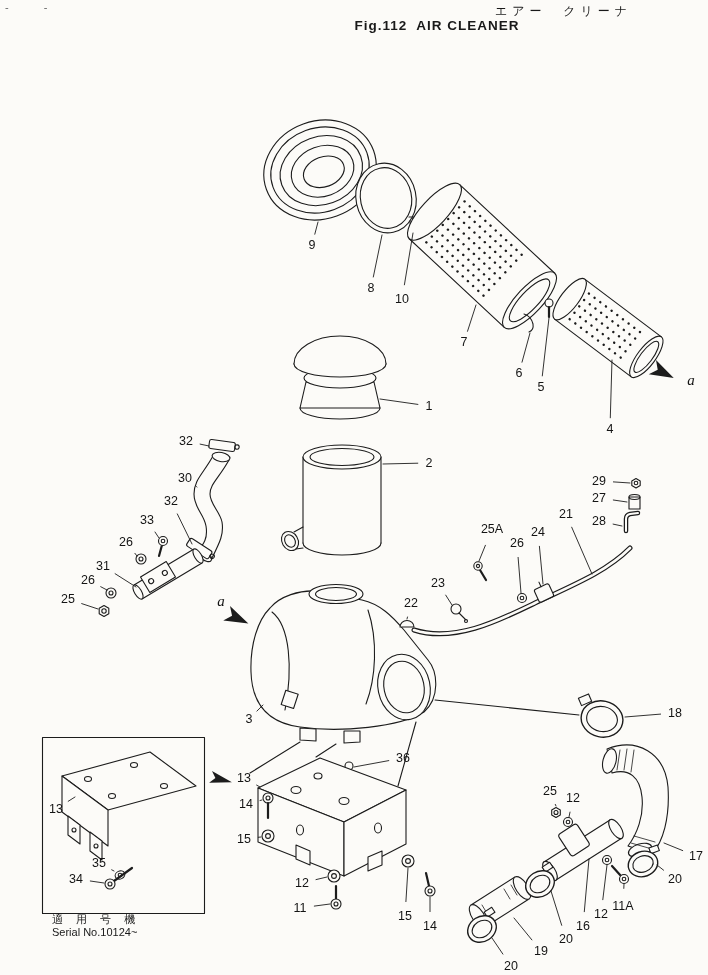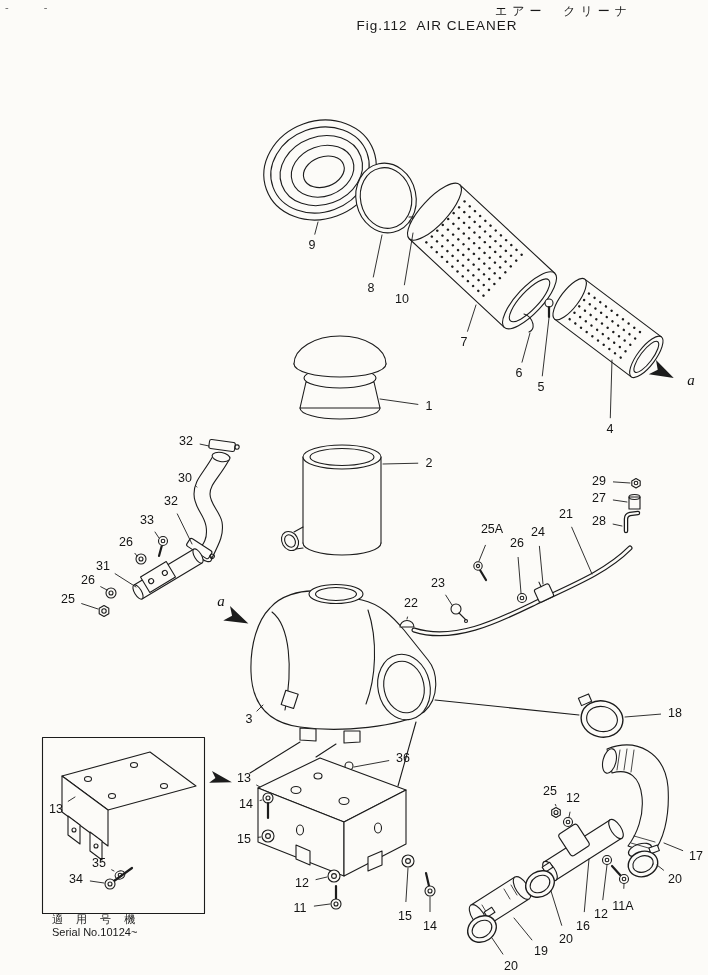--- a/index.html
+++ b/index.html
@@ -4,21 +4,21 @@
 <style>
   *{box-sizing:border-box}
   html,body{margin:0;padding:0}
   body{background:#9a9a9a}
   .page{position:relative;width:708px;height:975px;margin:0 auto;background:#fcfbf8;
         font-family:"Liberation Sans",sans-serif;color:#191919;overflow:hidden}
   .page-marks{position:absolute;top:1px;left:5px;font-size:11px;letter-spacing:16px;color:#666}
   .title-jp{position:absolute;top:3px;left:232px;width:400px;text-align:right;
             font-size:12px;letter-spacing:5px;white-space:pre}
   .title-en{position:absolute;top:18px;left:237px;width:400px;text-align:center;
-            font-size:13.5px;font-weight:normal;letter-spacing:1px;white-space:pre}
+            font-size:13.5px;font-weight:bold;letter-spacing:1px;white-space:pre}
   #diagram-svg{position:absolute;left:0;top:0}
   .serial{position:absolute;left:52px;top:913px;width:142px;
           font-size:11px;line-height:13px}
   .serial-jp{letter-spacing:5px}
   
   #art path,#art ellipse,#art circle,#art rect,#art line,#art polygon{
     fill:none;stroke:#1c1c1c;stroke-width:1.1;stroke-linecap:round;stroke-linejoin:round}
   #art .f{fill:#fcfbf8}
   #art .nf{fill:#fcfbf8;stroke:none}
   #art .thin{stroke-width:0.8}

